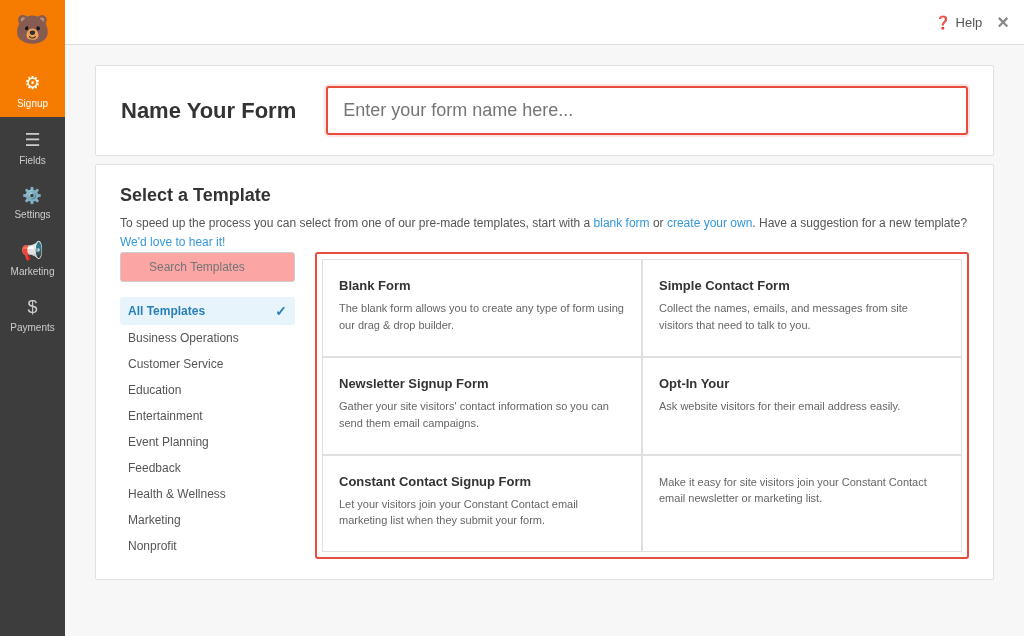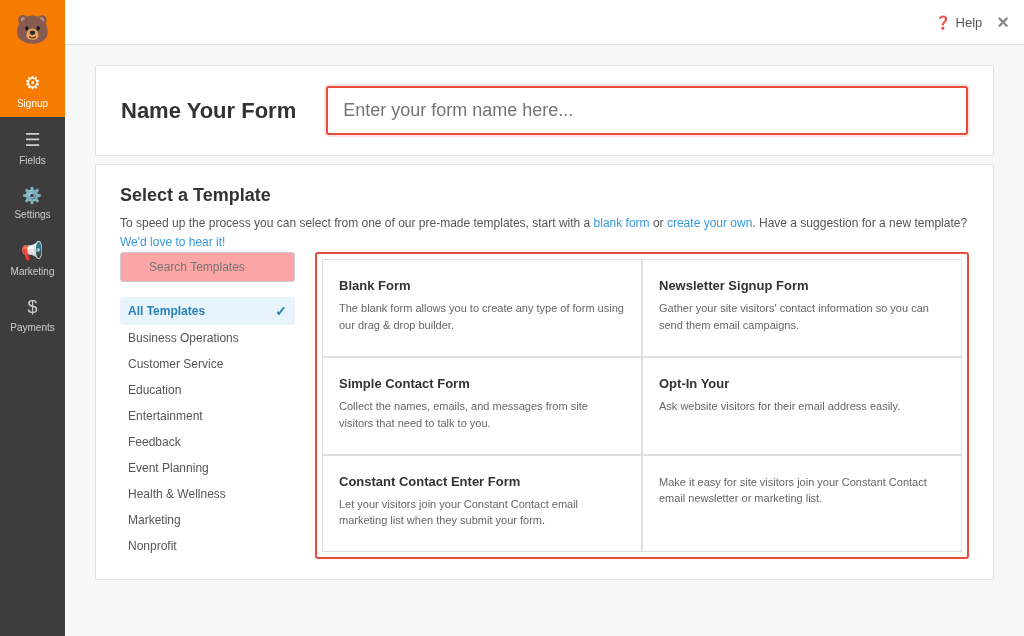--- a/index.html
+++ b/index.html
@@ -306,56 +306,56 @@
             <li class="filter-item">
               <span>Customer Service</span>
             </li>
             <li class="filter-item">
               <span>Education</span>
             </li>
             <li class="filter-item">
               <span>Entertainment</span>
             </li>
             <li class="filter-item">
+              <span>Event Planning</span>
+            </li>
+            <li class="filter-item">
               <span>Feedback</span>
-            </li>
-            <li class="filter-item">
-              <span>Event Planning</span>
             </li>
             <li class="filter-item">
               <span>Health &amp; Wellness</span>
             </li>
             <li class="filter-item">
               <span>Marketing</span>
             </li>
             <li class="filter-item">
               <span>Nonprofit</span>
             </li>
           </ul>
         </div>
 
         <div class="template-grid">
           <div class="template-card">
             <div class="template-card-title">Blank Form</div>
             <div class="template-card-desc">The blank form allows you to create any type of form using our drag &amp; drop builder.</div>
           </div>
           <div class="template-card">
+            <div class="template-card-title">Simple Contact Form</div>
+            <div class="template-card-desc">Collect the names, emails, and messages from site visitors that need to talk to you.</div>
+          </div>
+          <div class="template-card">
             <div class="template-card-title">Newsletter Signup Form</div>
             <div class="template-card-desc">Gather your site visitors' contact information so you can send them email campaigns.</div>
           </div>
           <div class="template-card">
-            <div class="template-card-title">Simple Contact Form</div>
-            <div class="template-card-desc">Collect the names, emails, and messages from site visitors that need to talk to you.</div>
-          </div>
-          <div class="template-card">
             <div class="template-card-title">Opt-In Your</div>
             <div class="template-card-desc">Ask website visitors for their email address easily.</div>
           </div>
           <div class="template-card">
-            <div class="template-card-title">Constant Contact Enter Form</div>
+            <div class="template-card-title">Constant Contact Signup Form</div>
             <div class="template-card-desc">Let your visitors join your Constant Contact email marketing list when they submit your form.</div>
           </div>
           <div class="template-card">
             <div class="template-card-desc">Make it easy for site visitors join your Constant Contact email newsletter or marketing list.</div>
           </div>
         </div>
 
       </div>
     </div>
 

